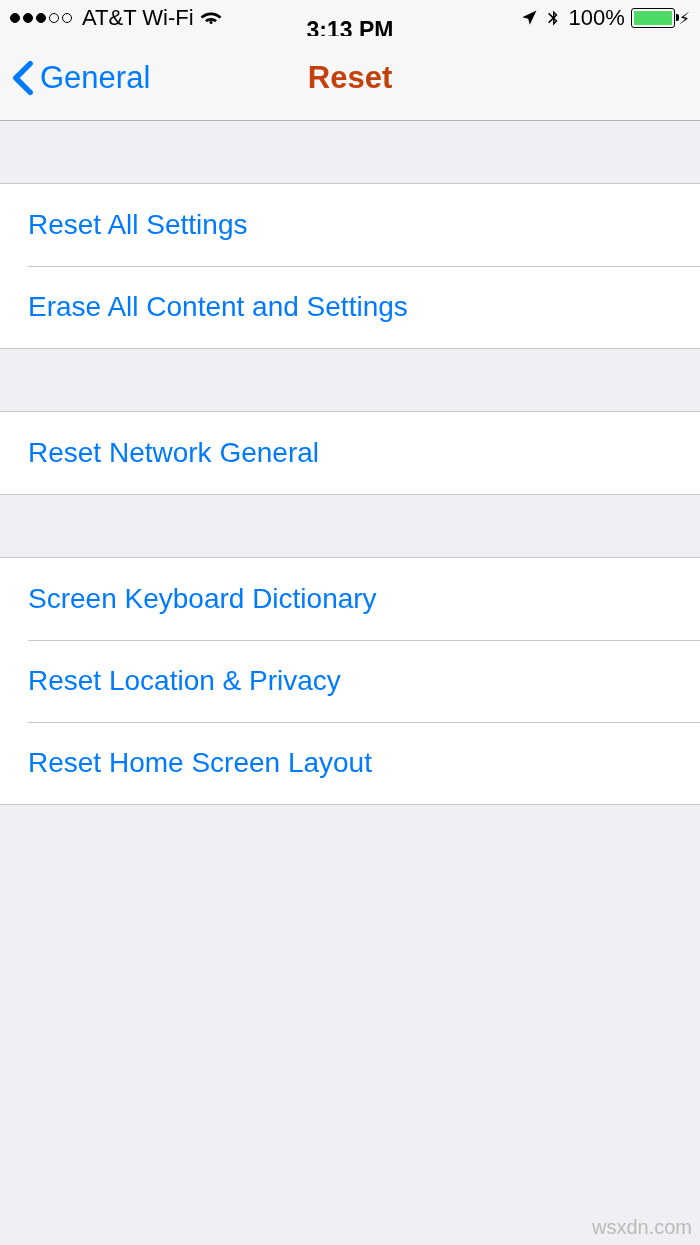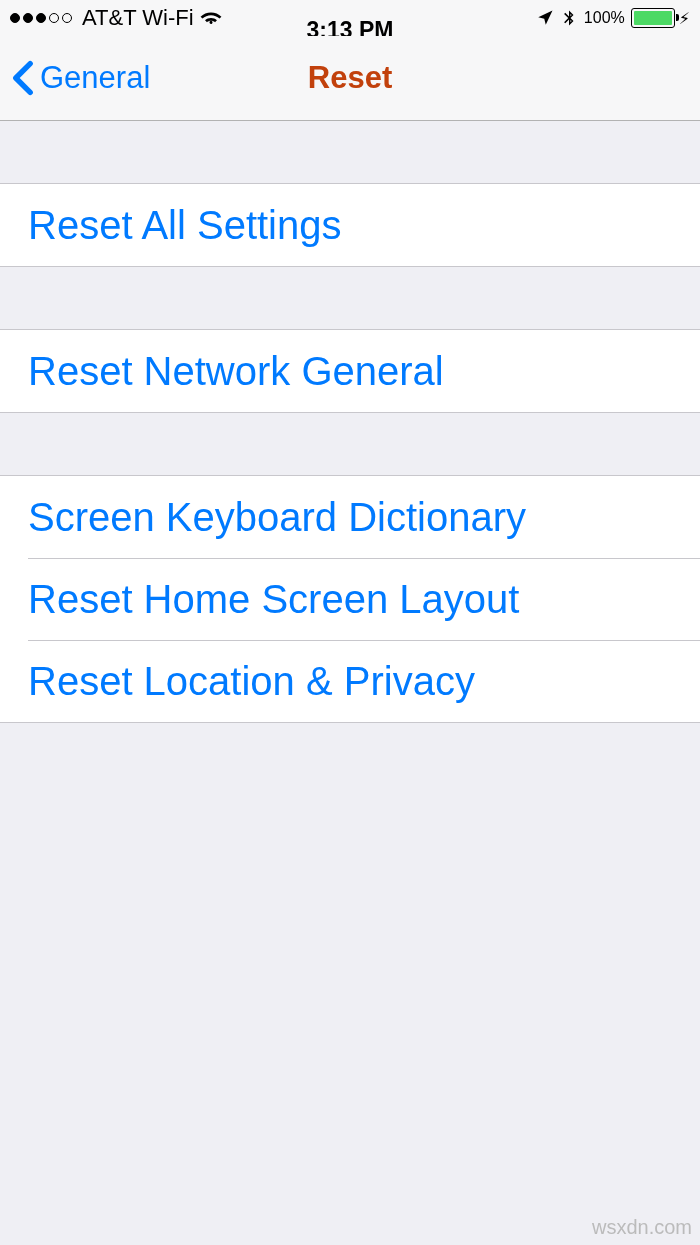--- a/index.html
+++ b/index.html
@@ -62,21 +62,21 @@
       position: absolute;
       left: 50%;
       transform: translateX(-50%);
       margin-top: 24px;
     }
     .location-icon, .bluetooth-icon {
       width: 18px;
       height: 18px;
     }
     .battery-pct {
-      font-size: 16px;
+      font-size: 22px;
     }
     .battery-container {
       display: flex;
       align-items: center;
       gap: 2px;
     }
     .battery {
       width: 44px;
       height: 20px;
       border: 1.5px solid #000;
@@ -145,21 +145,21 @@
     .section {
       background: #fff;
       border-top: 1px solid #c8c7cc;
       border-bottom: 1px solid #c8c7cc;
     }
     .cell {
       min-height: 82px;
       display: flex;
       align-items: center;
       padding: 0 28px;
-      font-size: 40px;
+      font-size: 28px;
       font-weight: 400;
       color: #007aff;
       cursor: pointer;
       position: relative;
     }
     .cell + .cell::before {
       content: "";
       position: absolute;
       top: 0;
       left: 28px;
@@ -220,35 +220,38 @@
     <span>General</span>
   </div>
   <div class="nav-title">Reset</div>
 </div>
 
 <div class="section-spacer"></div>
 <div class="section">
   <div class="cell">
     <span>Reset All Settings</span>
   </div>
+  <div class="cell">
+    <span>Erase All Content and Settings</span>
+  </div>
 </div>
 
 <div class="section-spacer"></div>
 <div class="section">
   <div class="cell">
     <span>Reset Network General</span>
   </div>
 </div>
 
 <div class="section-spacer"></div>
 <div class="section">
   <div class="cell">
     <span>Screen Keyboard Dictionary</span>
   </div>
   <div class="cell">
+    <span>Reset Location &amp; Privacy</span>
+  </div>
+  <div class="cell">
     <span>Reset Home Screen Layout</span>
   </div>
-  <div class="cell">
-    <span>Reset Location &amp; Privacy</span>
-  </div>
 </div>
 
 <div class="watermark">wsxdn.com</div>
 
 </body></html>

